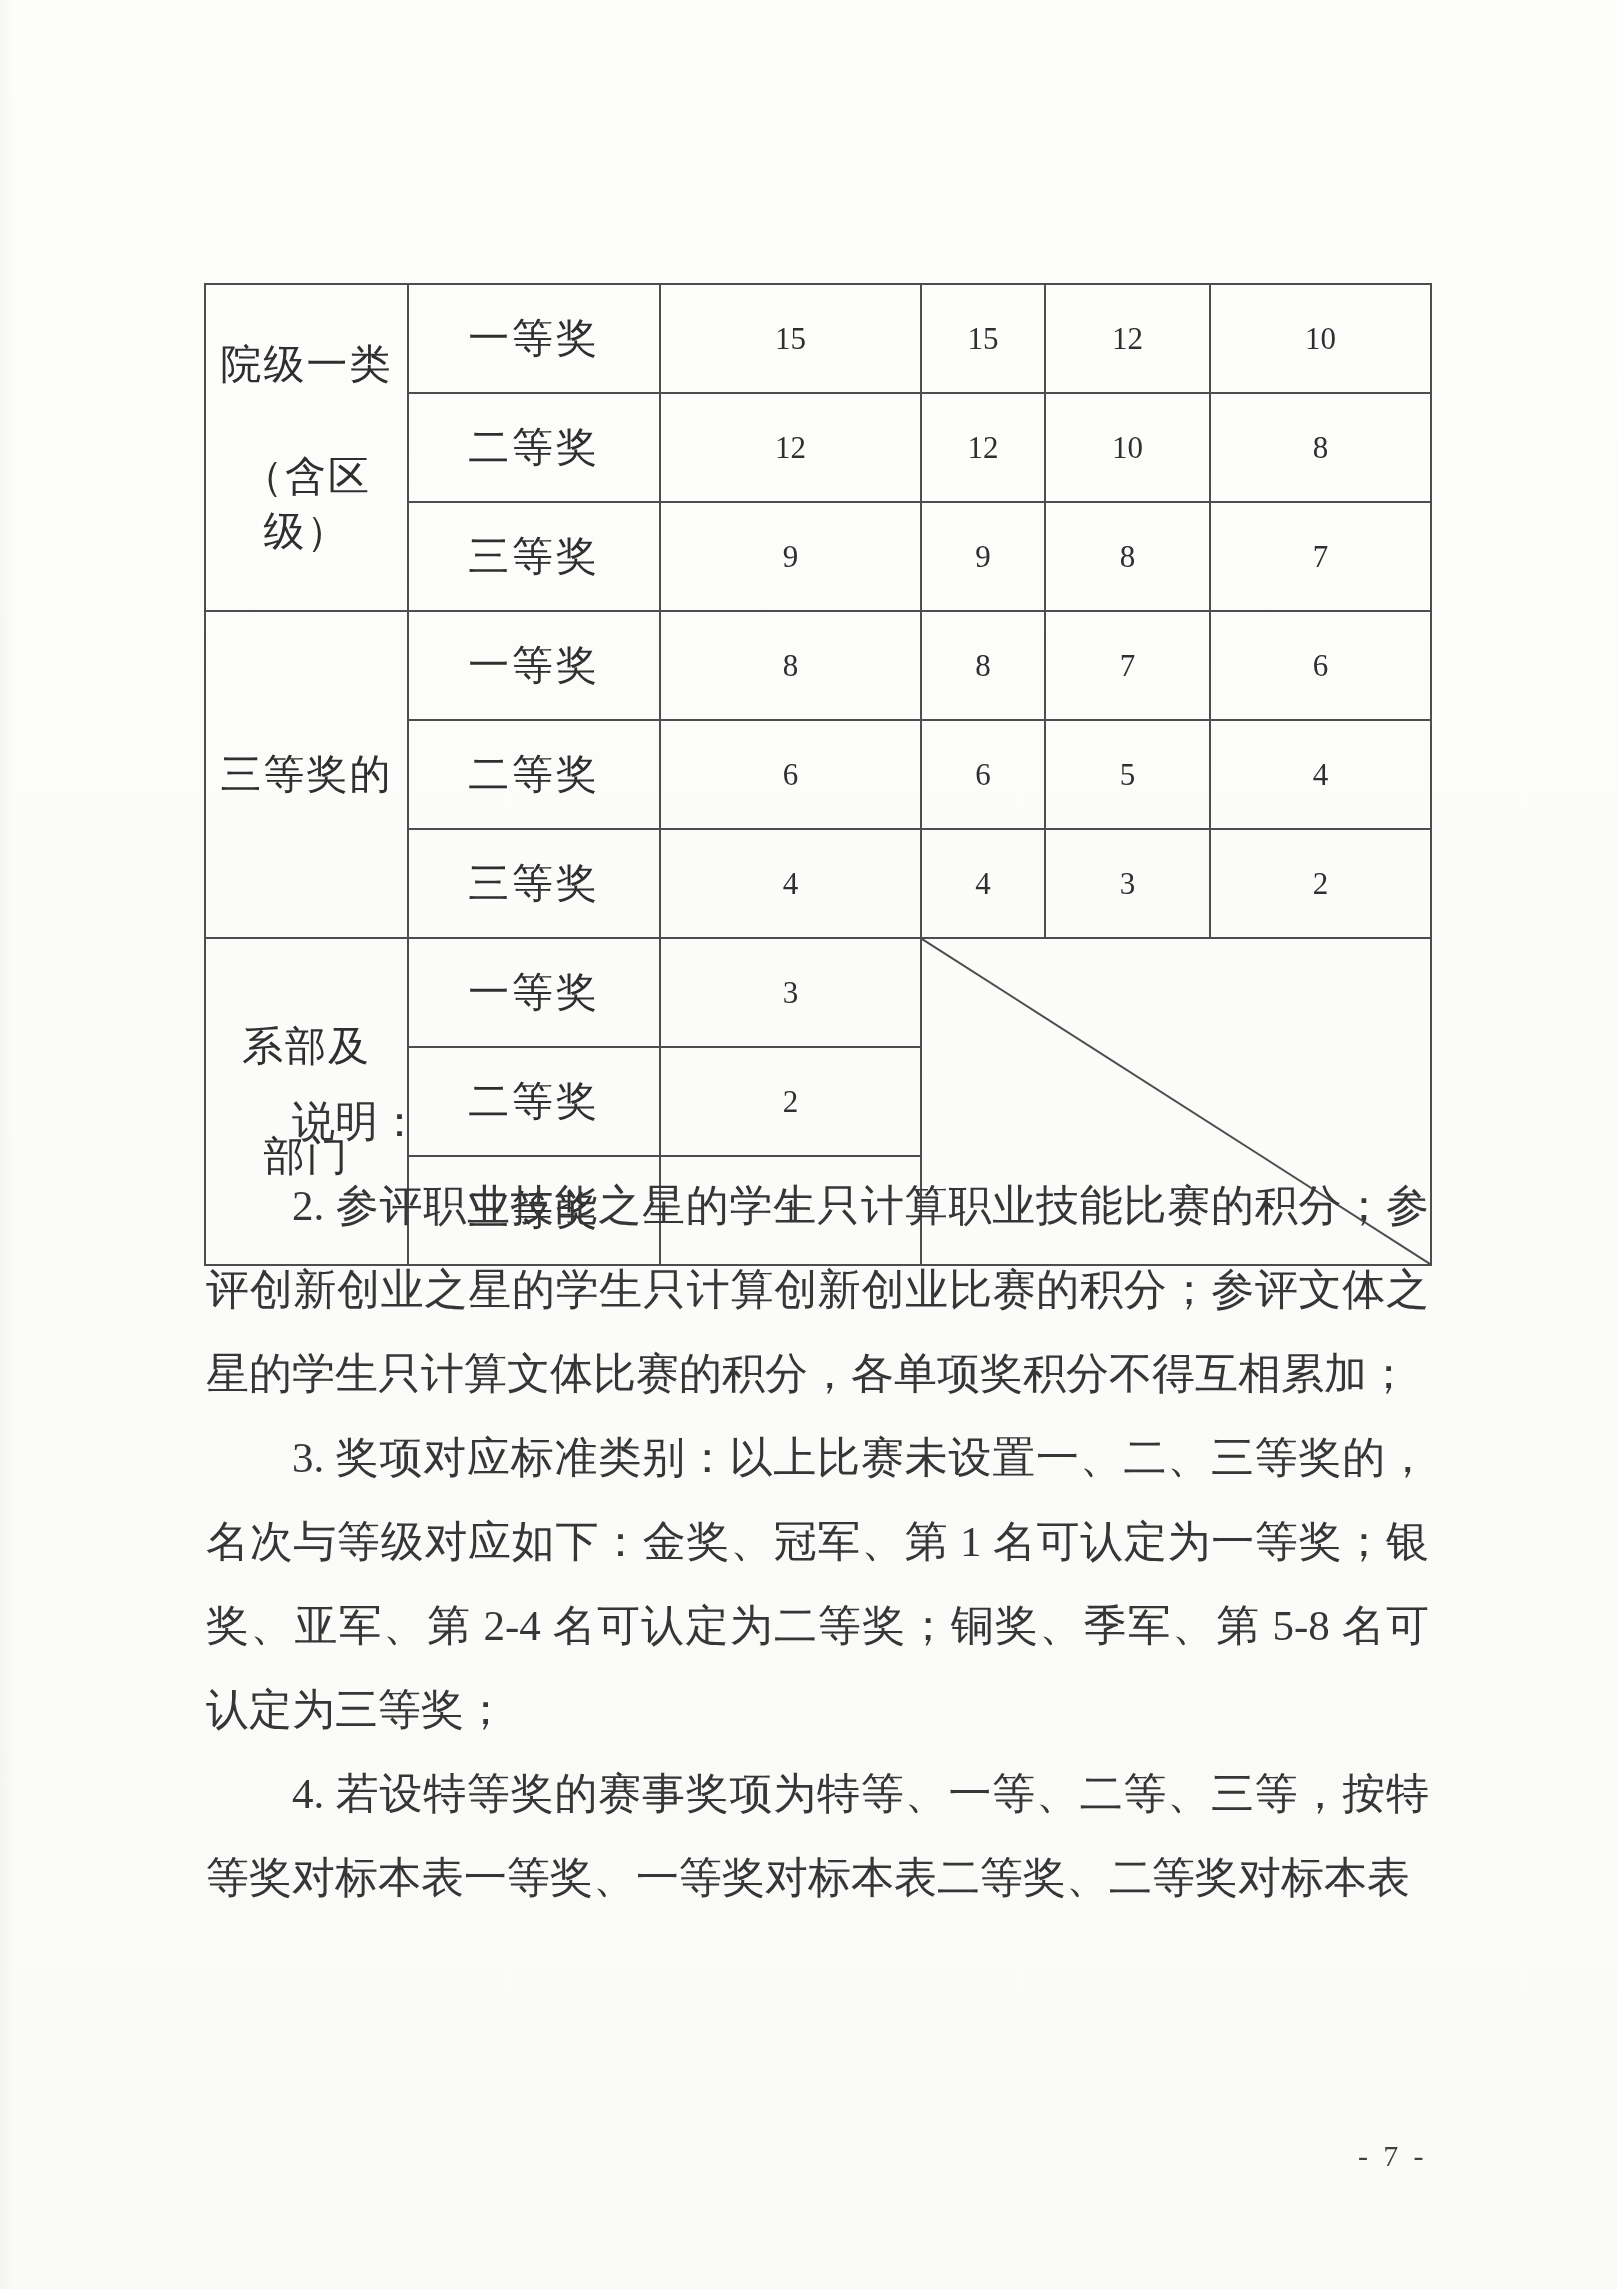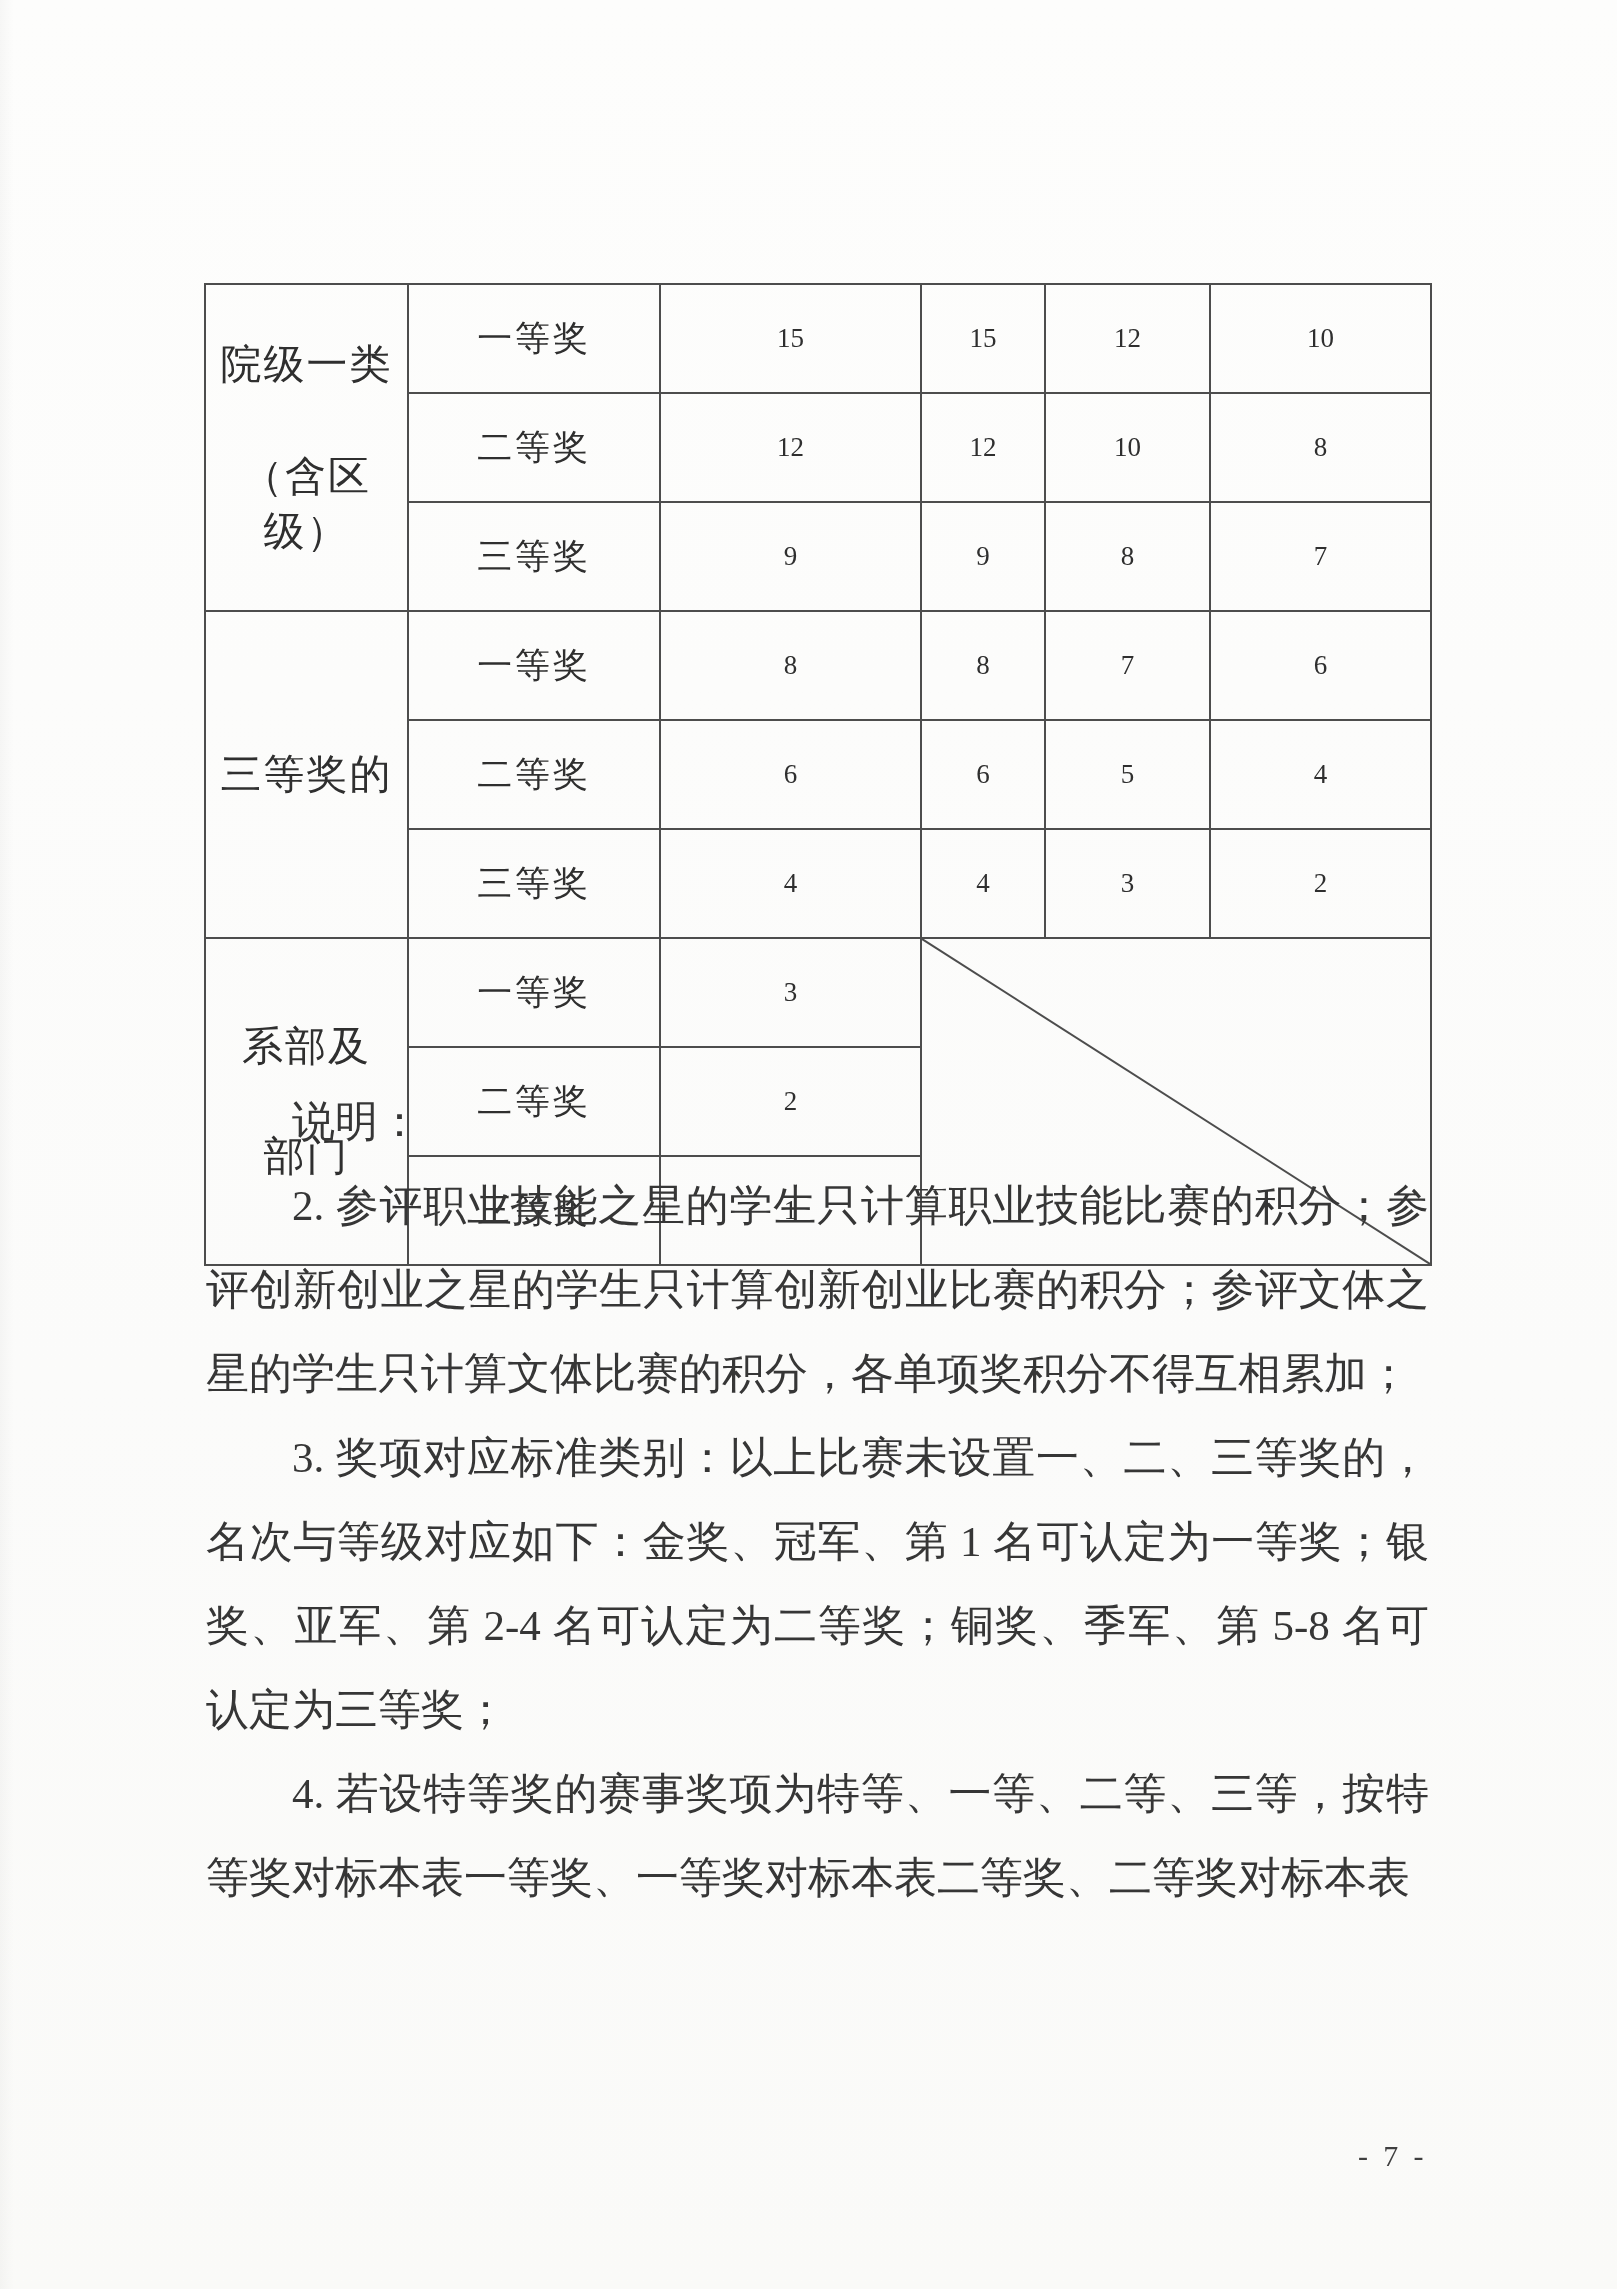--- a/index.html
+++ b/index.html
@@ -45,26 +45,26 @@
     letter-spacing: 2px;
   }
   td.cat .cat-inner {
     display: flex;
     flex-direction: column;
     align-items: center;
     justify-content: center;
     gap: 57px;
   }
   td.lvl {
-    font-size: 35px;
+    font-size: 41px;
     letter-spacing: 2.9px;
     height: 83px;
   }
   td.val {
-    font-size: 27px;
+    font-size: 31px;
   }
   td.diag {
     position: relative;
     padding: 0;
   }
   td.diag svg {
     position: absolute;
     top: 0; left: 0;
     width: 100%;
     height: 100%;

